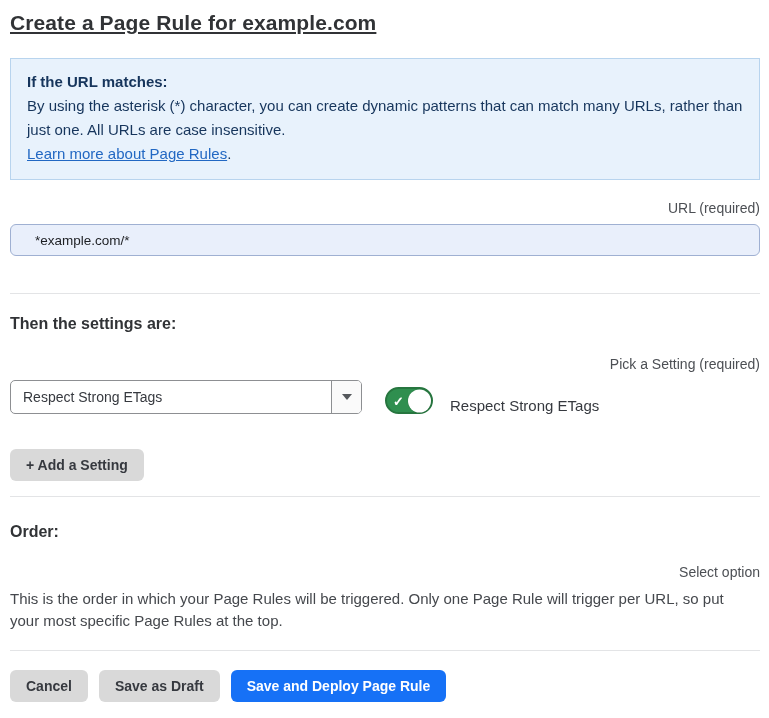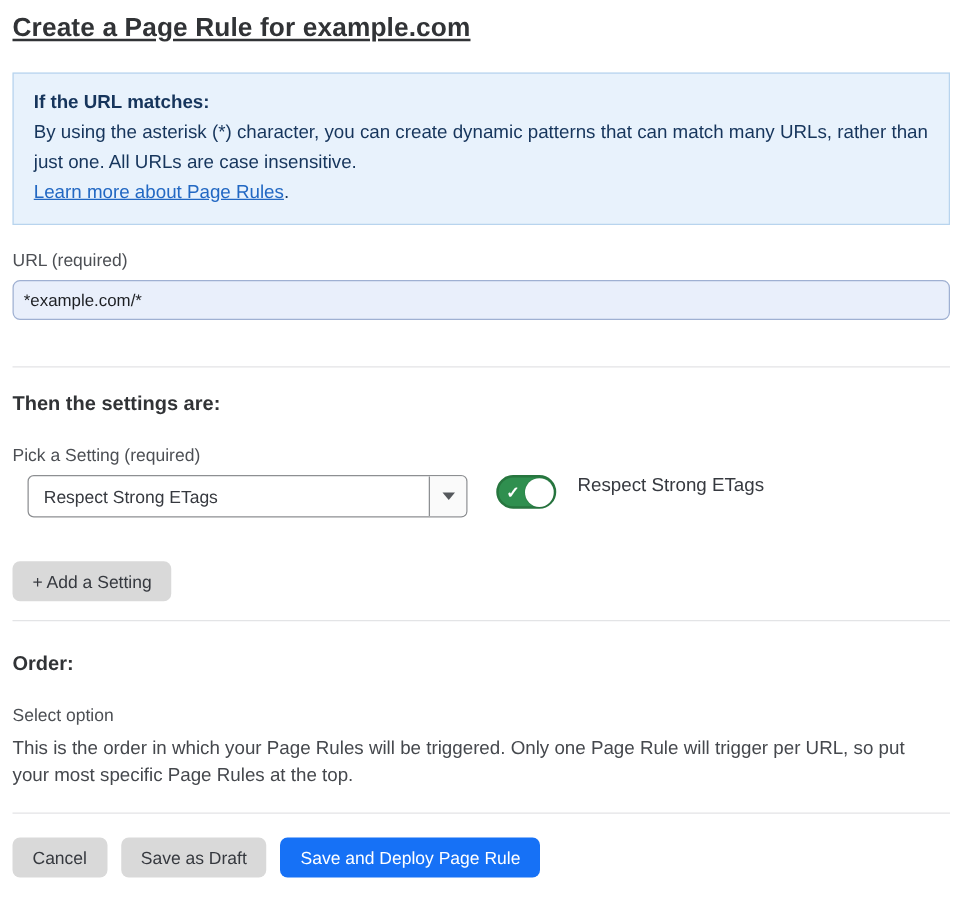--- a/index.html
+++ b/index.html
@@ -43,30 +43,31 @@
     color: #2268c3;
     text-decoration: underline;
     cursor: pointer;
   }
   
   .field-label {
     display: block;
     font-size: 14px;
     color: #4c4f54;
     margin-bottom: 8px;
+    text-align: right;
   }
   
   .url-input {
     display: block;
     width: 100%;
     height: 32px;
     background: #e9effb;
     border: 1px solid #9fb0d2;
     border-radius: 6px;
-    padding: 0 8px;
+    padding: 0 24px;
     font-size: 13.5px;
     color: #1d1f23;
     font-family: "Liberation Sans", sans-serif;
     outline: none;
   }
   .divider {
     border: none;
     border-top: 1px solid #e3e4e6;
     margin: 0;
   }
@@ -75,22 +76,21 @@
   .divider-3 { margin-top: 18px; margin-bottom: 19px; }
   .section-heading {
     font-size: 16px;
     font-weight: 700;
     color: #313336;
     margin-bottom: 23px;
   }
   
   .setting-row {
     display: flex;
-    align-items: flex-start;
-    margin-left: 12px;
+    align-items: flex-end;
   }
   .setting-select {
     display: flex;
     align-items: stretch;
     width: 352px;
     height: 34px;
     background: #ffffff;
     border: 1px solid #8d8f92;
     border-radius: 5px;
     cursor: pointer;
@@ -162,20 +162,21 @@
     align-items: center;
     justify-content: center;
     height: 32px;
     padding: 0 16px;
     border: none;
     border-radius: 6px;
     font-size: 14px;
     font-family: "Liberation Sans", sans-serif;
     cursor: pointer;
     white-space: nowrap;
+    font-weight: bold;
   }
   .btn-gray {
     background: #d9d9d9;
     color: #36393f;
   }
   .btn-blue {
     background: #1671f6;
     color: #ffffff;
   }
   .add-setting-btn { margin-top: 35px; }

